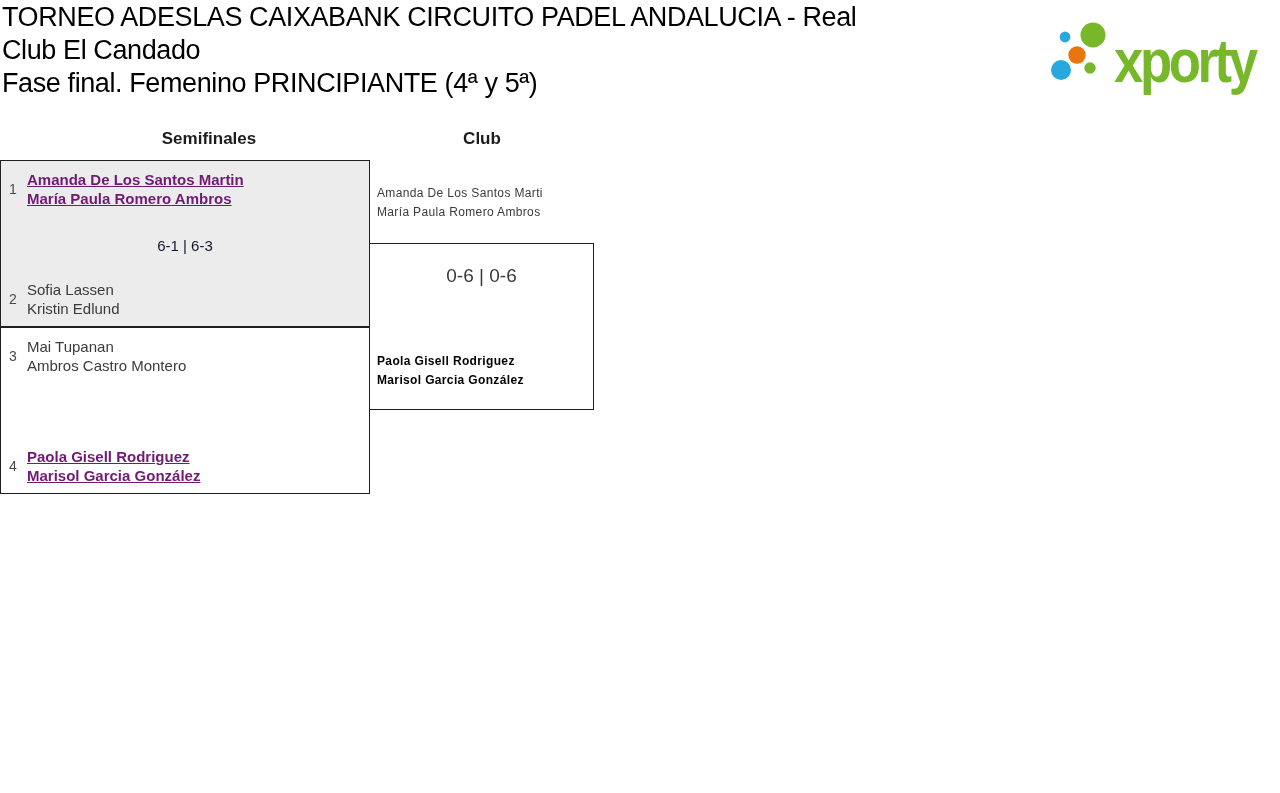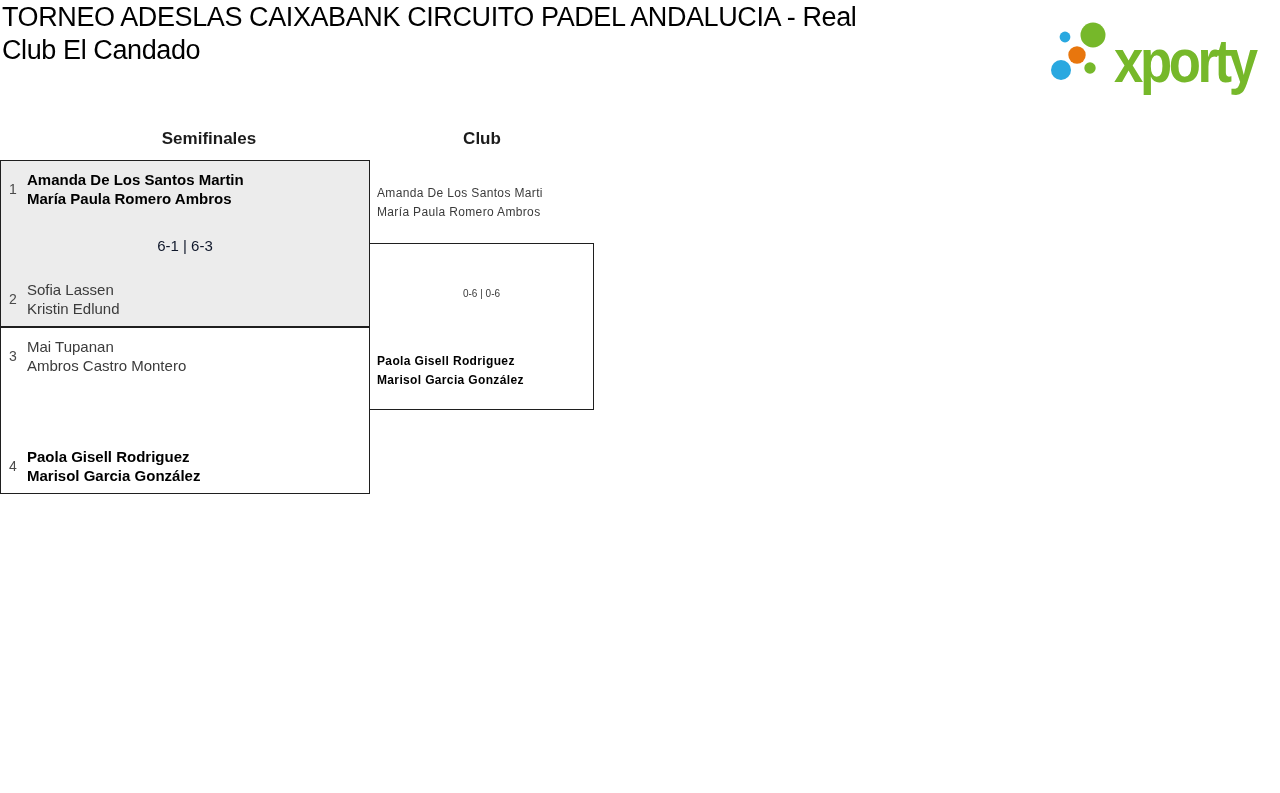--- a/index.html
+++ b/index.html
@@ -87,44 +87,44 @@
     color: #4a4a4a;
   }
   .players { display: block; }
   .players .p {
     display: block;
     font-size: 15px;
     line-height: 19px;
     color: #3b3b3b;
     white-space: nowrap;
   }
-  .team.winner .players .p { font-weight: bold; color: #000000; }
+  .team.winner .players .p { font-weight: bold; color: #701a75; text-decoration: underline; }
 
   .score {
     position: absolute;
     top: 76px; left: 0;
     width: 100%;
     text-align: center;
     font-size: 15px;
     color: #0f172a;
   }
 
   .final-box {
     position: absolute;
     left: 369px; top: 243px;
     width: 225px; height: 167px;
     border: 1px solid #1f1f1f;
     background: #ffffff;
   }
   .final-score {
     position: absolute;
-    left: 369px; top: 288px;
+    left: 369px; top: 265px;
     width: 225px;
     text-align: center;
-    font-size: 10px;
+    font-size: 19px;
     color: #3a3a3a;
   }
   .final-team {
     position: absolute;
     left: 377px;
     width: 217px;
   }
   .final-team .p {
     display: block;
     font-size: 12px;
@@ -138,20 +138,21 @@
   .ft-bottom { top: 352px; }
   .final-team.winner .p { font-weight: bold; color: #000; }
 </style>
 </head>
 <body>
 
 <div class="page">
 
   <div class="titles">
     <h1 class="title">TORNEO ADESLAS CAIXABANK CIRCUITO PADEL ANDALUCIA - Real Club El Candado</h1>
+    <h2 class="subtitle">Fase final. Femenino PRINCIPIANTE (4ª y 5ª)</h2>
   </div>
 
   <a class="logo">
     <svg class="logo-dots" width="62" height="80" viewBox="0 0 62 80" xmlns="http://www.w3.org/2000/svg">
       <circle cx="19" cy="29" r="5.4" fill="#29a8e0"></circle>
       <circle cx="47" cy="27" r="12.5" fill="#76b82a"></circle>
       <circle cx="31" cy="47" r="8.7" fill="#e8760d"></circle>
       <circle cx="15" cy="62" r="10" fill="#29a8e0"></circle>
       <circle cx="44" cy="60" r="5.7" fill="#76b82a"></circle>
     </svg>

